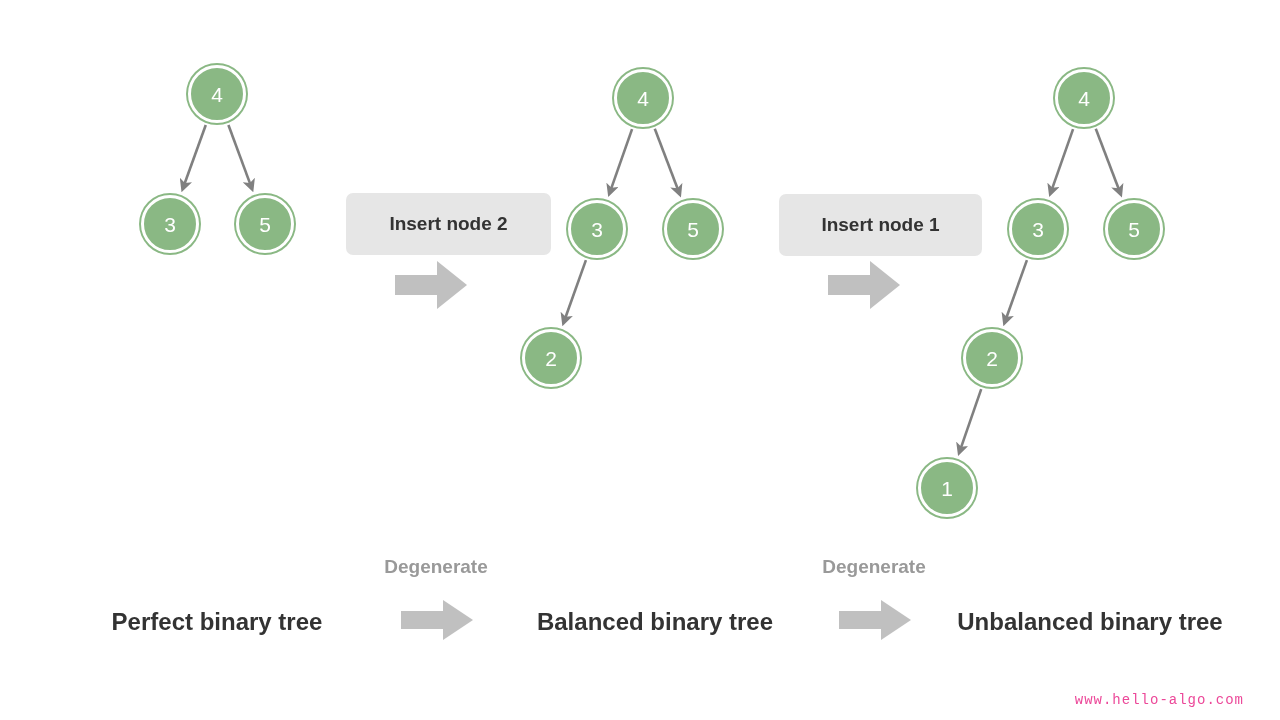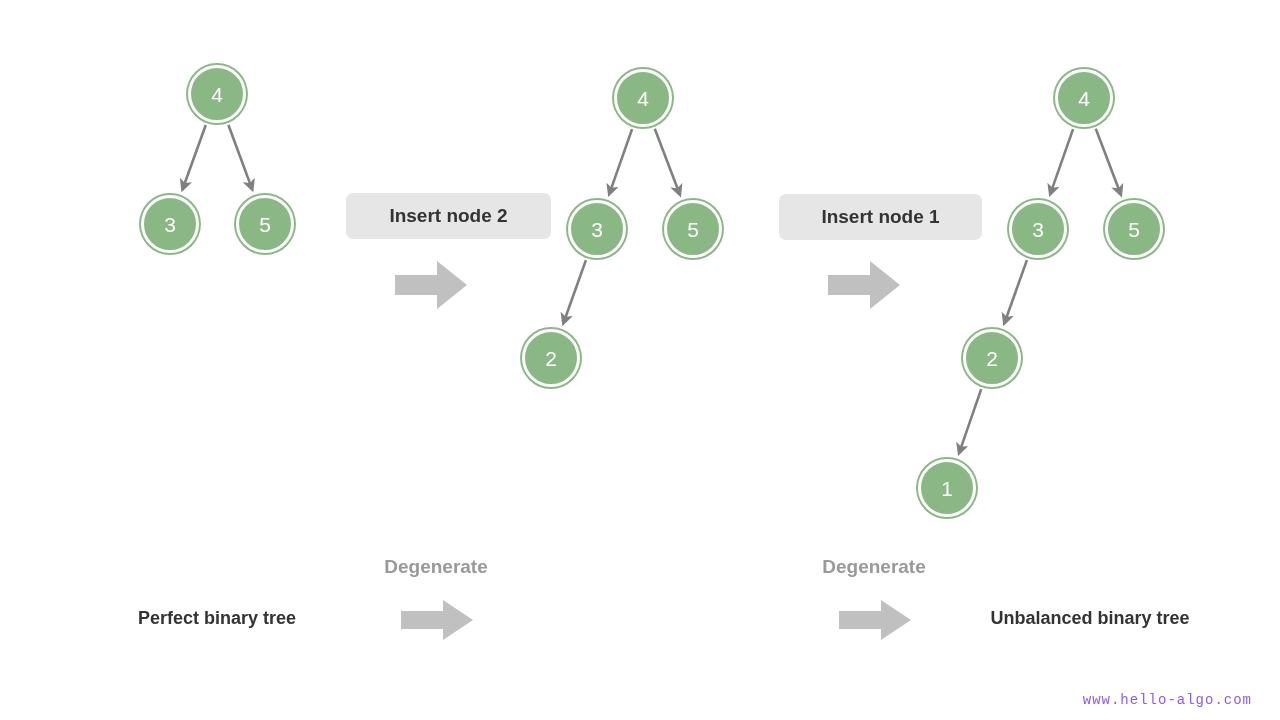--- a/index.html
+++ b/index.html
@@ -49,50 +49,50 @@
     position: absolute;
     background: #e6e6e6;
     border-radius: 7px;
     color: #333333;
     font-size: 19px;
     font-weight: bold;
     font-family: "Liberation Sans", sans-serif;
     display: flex;
     align-items: center;
     justify-content: center;
-    padding: 0 18px;
+    padding: 8px 18px;
     height: 46px;
     white-space: nowrap;
   }
   .block-arrow {
     position: absolute;
   }
   .caption {
     position: absolute;
     color: #333333;
-    font-size: 18px;
+    font-size: 24px;
     font-weight: bold;
     font-family: "Liberation Sans", sans-serif;
     white-space: nowrap;
     text-align: center;
   }
   .degen-label {
     position: absolute;
     color: #999999;
     font-size: 19px;
     font-weight: bold;
     font-family: Liberation Sans, sans-serif;
     white-space: nowrap;
     text-align: center;
   }
   .watermark {
     position: absolute;
-    right: 28px;
+    right: 36px;
     bottom: 12px;
-    color: #8b5cf6;
+    color: #ec4899;
     font-size: 14px;
     letter-spacing: 1px;
     font-family: "Liberation Mono", monospace;
   }
 </style>
 </head>
 <body>
 
 <div id="canvas">
 
@@ -168,17 +168,18 @@
   <svg class="block-arrow" style="left:401px; top:600px;" width="72" height="40" viewBox="0 0 72 40" xmlns="http://www.w3.org/2000/svg">
     <path d="M0,11 L42,11 L42,0 L72,20 L42,40 L42,29 L0,29 Z" fill="#c0c0c0"></path>
   </svg>
 
   <div class="degen-label" style="left:794px; top:556px; width:160px;">Degenerate</div>
   <svg class="block-arrow" style="left:839px; top:600px;" width="72" height="40" viewBox="0 0 72 40" xmlns="http://www.w3.org/2000/svg">
     <path d="M0,11 L42,11 L42,0 L72,20 L42,40 L42,29 L0,29 Z" fill="#c0c0c0"></path>
   </svg>
 
   <div class="caption" style="left:57px; top:608px; width:320px;">Perfect binary tree</div>
+  <div class="caption" style="left:495px; top:608px; width:320px;">Balanced binary tree</div>
   <div class="caption" style="left:930px; top:608px; width:320px;">Unbalanced binary tree</div>
 
   <div class="watermark">www.hello-algo.com</div>
 
 </div>
 
 </body></html>

